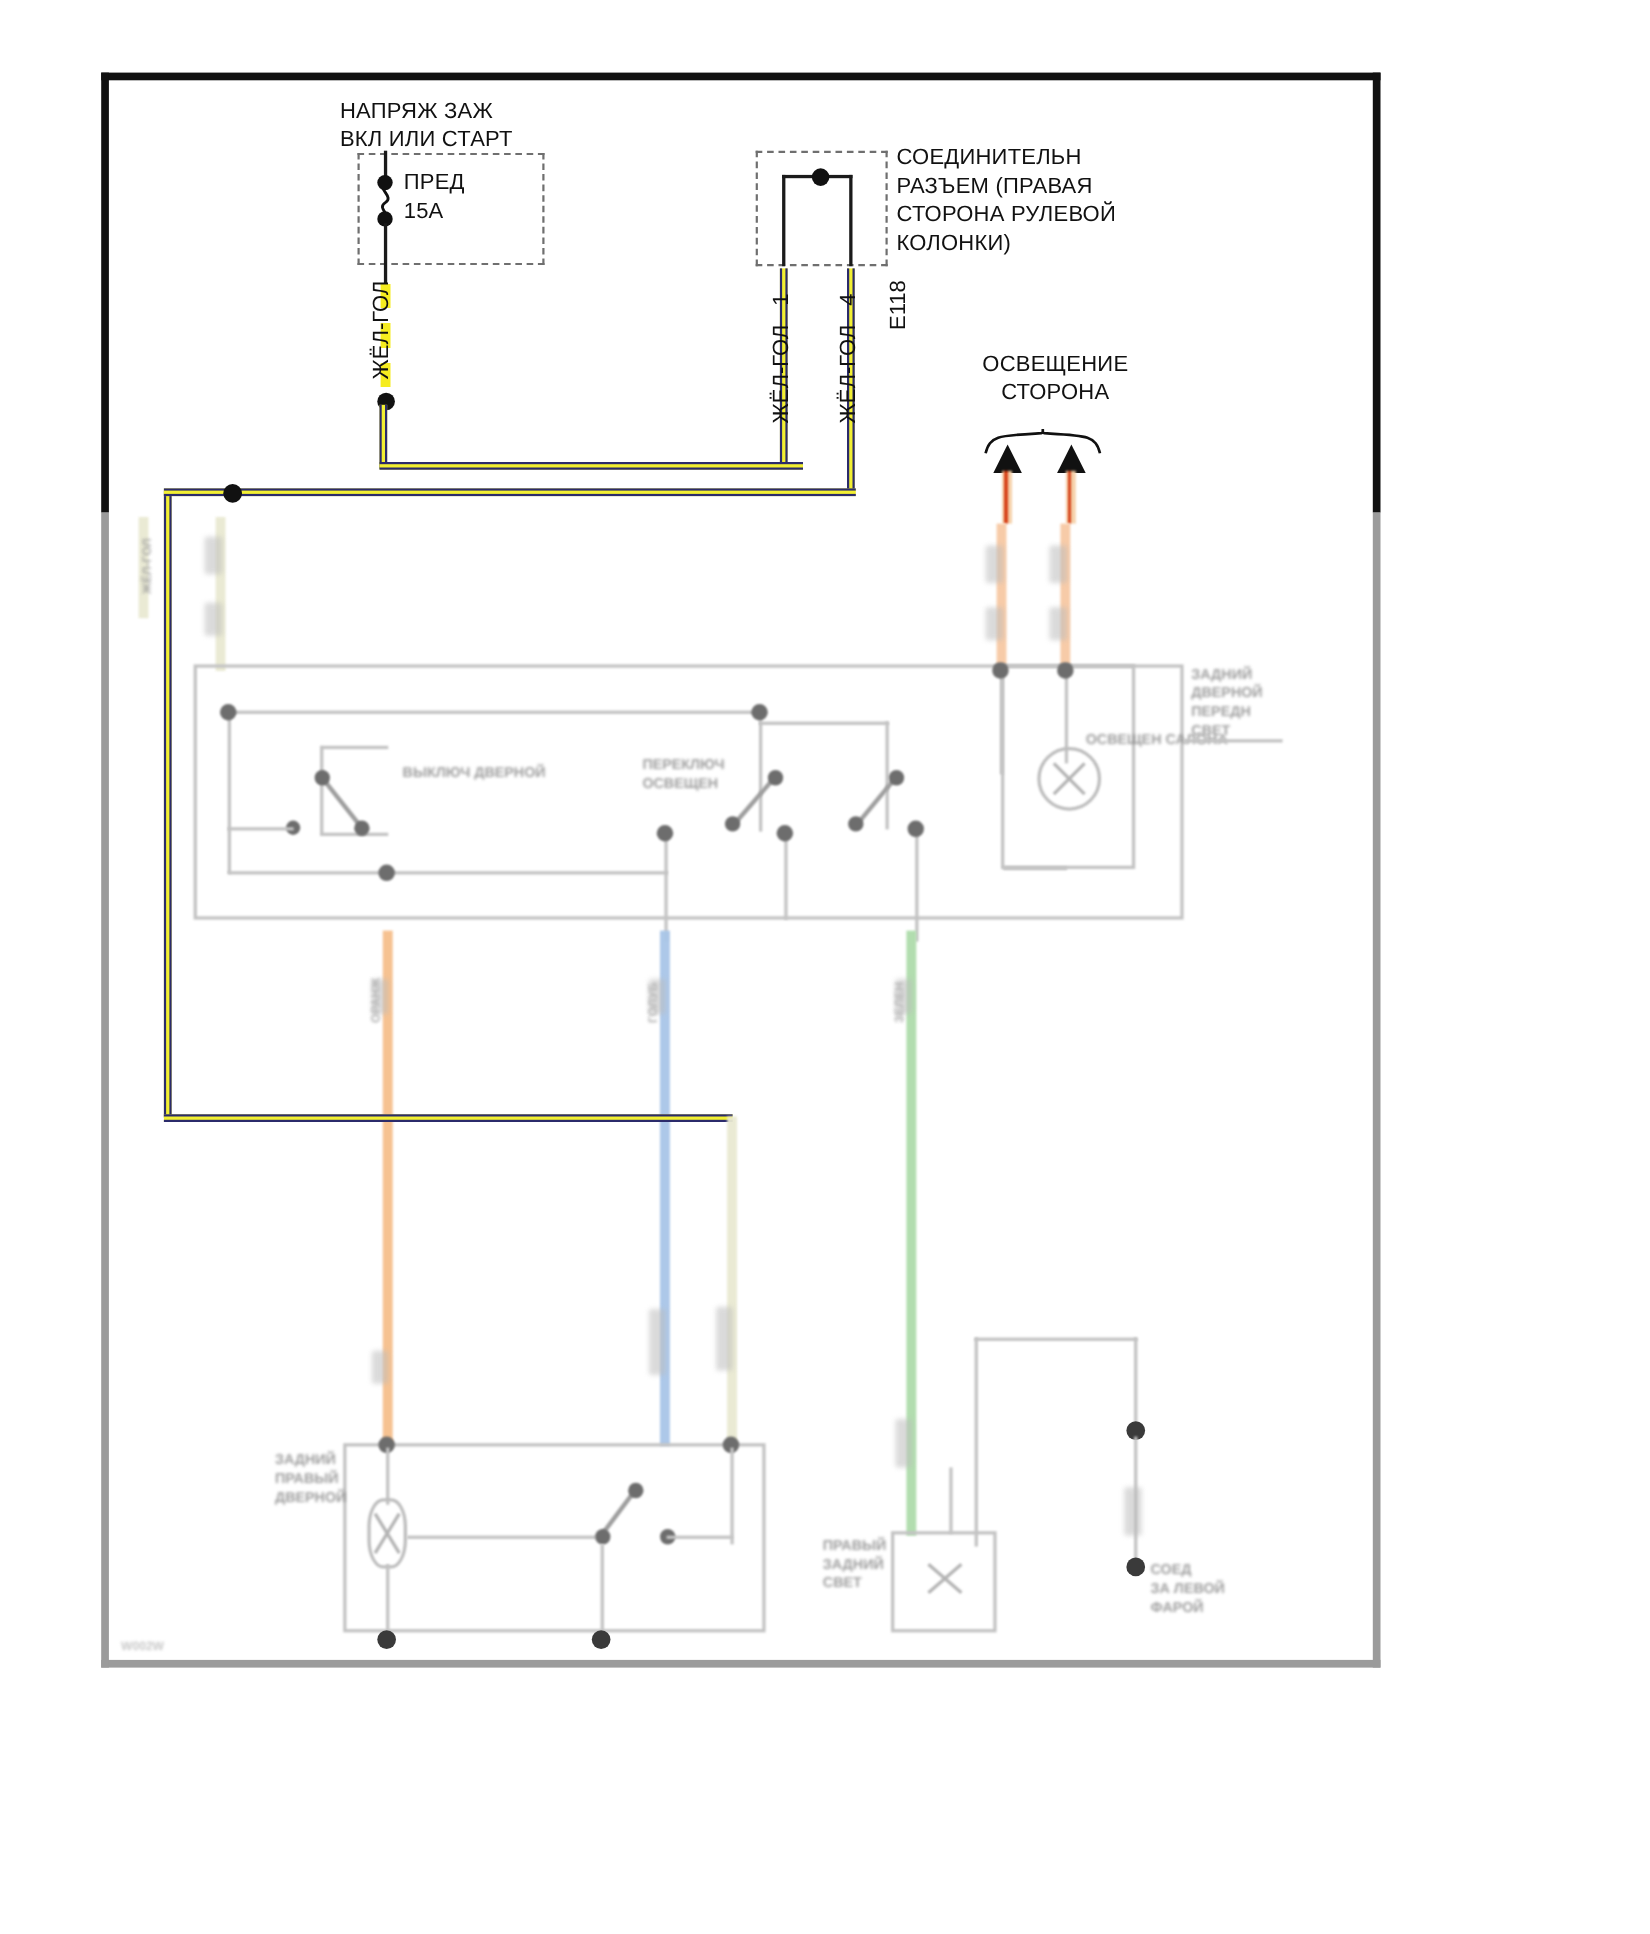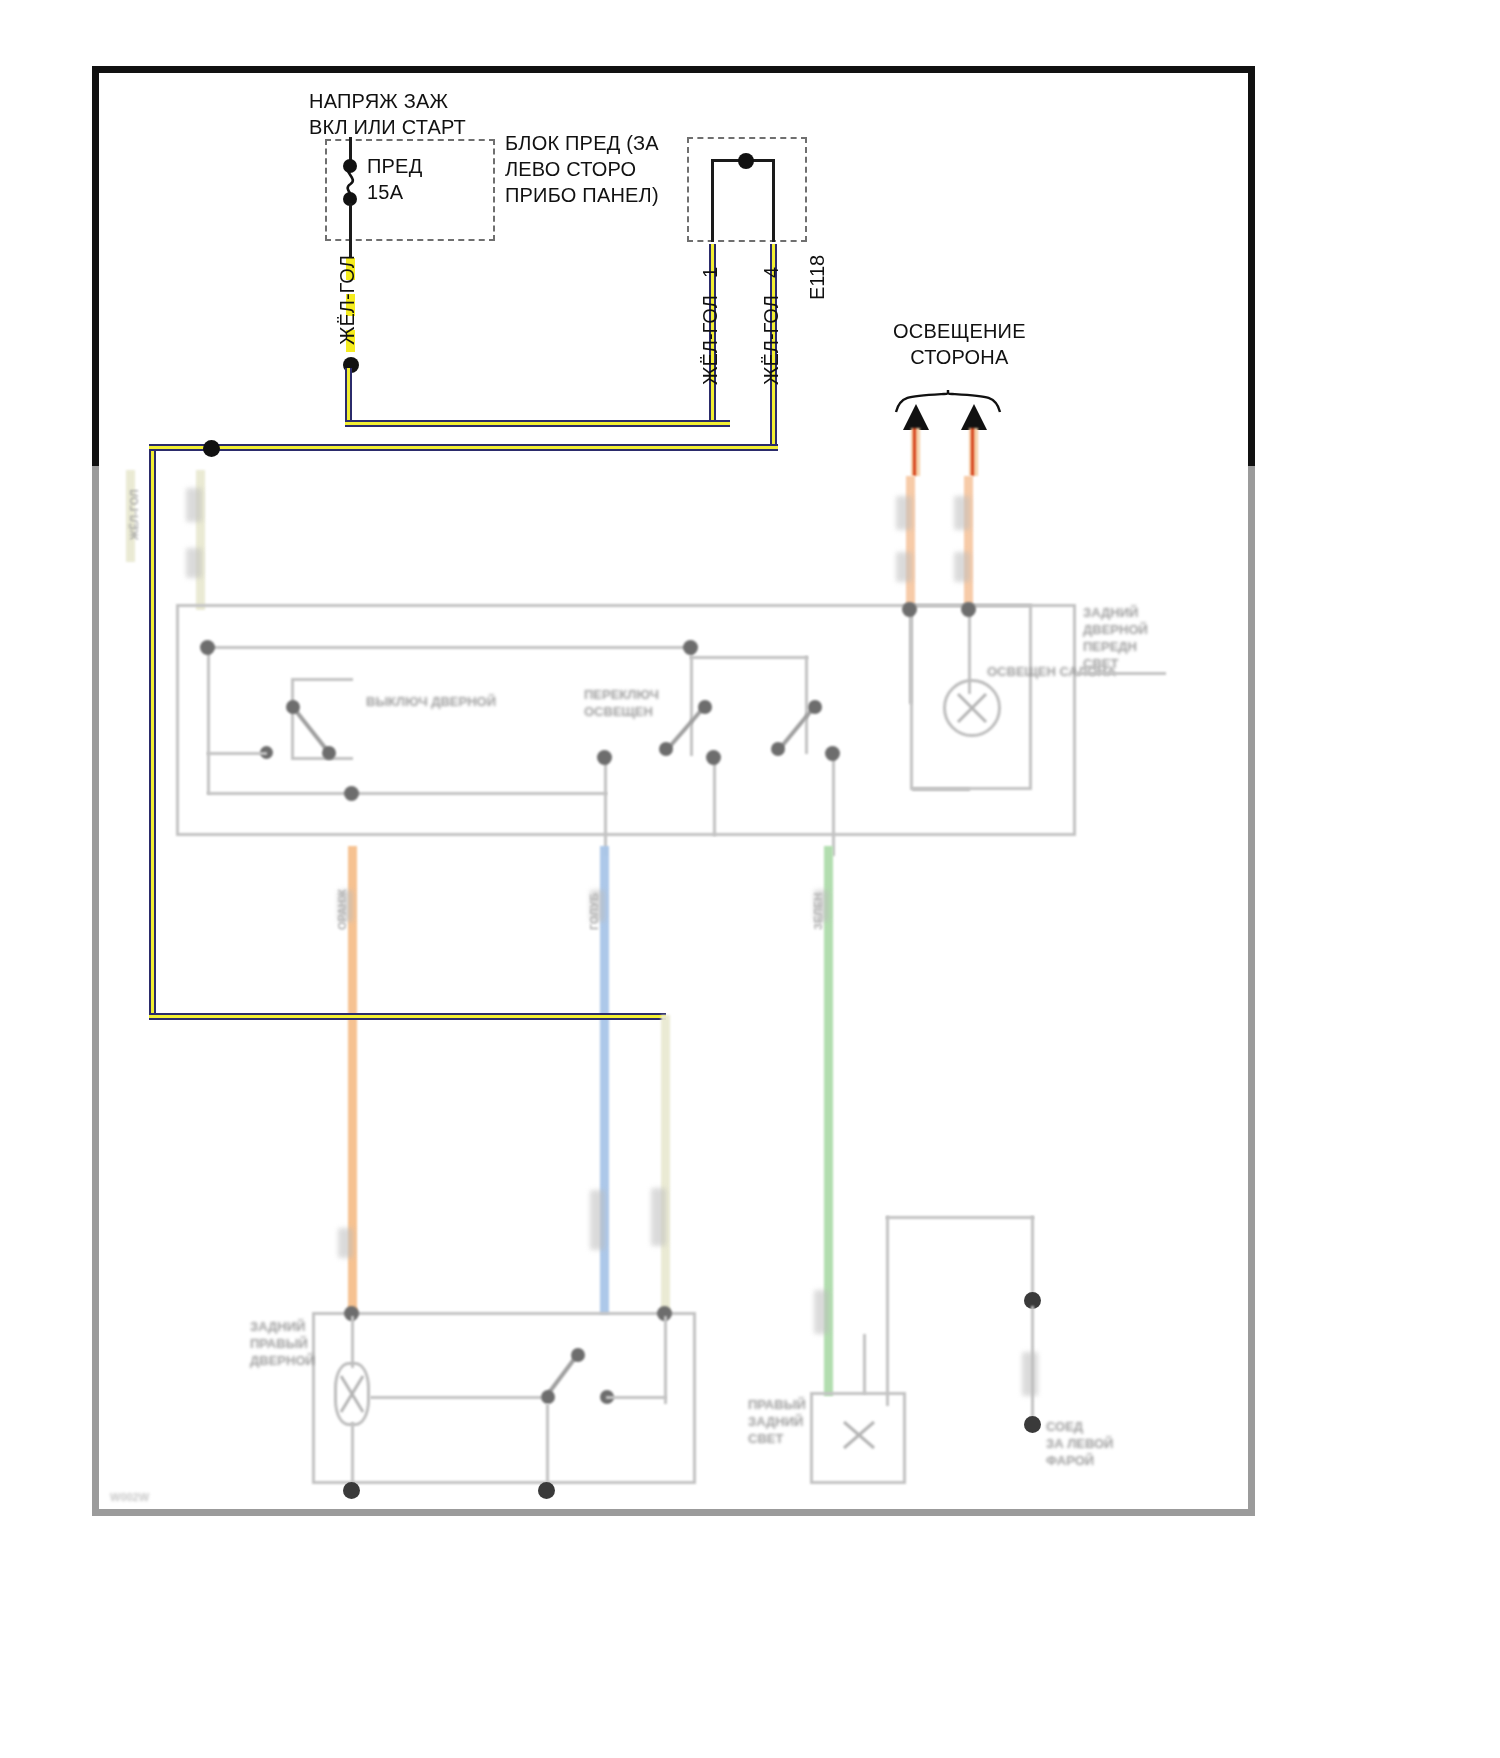--- a/index.html
+++ b/index.html
@@ -89,38 +89,39 @@
       <path d="M11.5 2 C 2 10, 20 16, 11.5 22 C 2 28, 20 34, 11.5 42" fill="none" stroke="#111" stroke-width="2.6"></path>
     </svg>
   </div>
   <div class="dot" style="left:343px;top:159px;width:14px;height:14px;"></div>
   <div class="dot" style="left:343px;top:192px;width:14px;height:14px;"></div>
   <div class="wv" style="left:349px;top:203px;height:56px;"></div>
 
   <div class="txt" style="left:367px;top:153px;">ПРЕД</div>
   <div class="txt" style="left:367px;top:179px;">15А</div>
 
-  <div class="txt" style="left:505px;top:130px;">БЛОК ПРЕД (ЗА
-ЛЕВО СТОРО
-ПРИБО ПАНЕЛ)</div>
 
   <div class="yel-dash" style="left:346px;top:258px;height:104px;"></div>
   <div class="vtxt" style="left:336px;top:345px;">ЖЁЛ-ГОЛ</div>
 
   <div class="dot" style="left:343px;top:357px;width:16px;height:16px;"></div>
 
   <div class="yel-v" style="left:345px;top:368px;height:58px;"></div>
   <div class="yel-h" style="left:345px;top:420px;width:385px;"></div>
 
   <div class="dashbox" style="left:687px;top:137px;width:120px;height:105px;"></div>
   <div class="wh" style="left:711px;top:159px;width:64px;"></div>
   <div class="wv" style="left:711px;top:159px;height:83px;"></div>
   <div class="wv" style="left:772px;top:159px;height:83px;"></div>
   <div class="dot" style="left:738px;top:153px;width:16px;height:16px;"></div>
 
+  <div class="txt" style="left:815px;top:130px;">СОЕДИНИТЕЛЬН
+РАЗЪЕМ (ПРАВАЯ
+СТОРОНА РУЛЕВОЙ
+КОЛОНКИ)</div>
 
   <div class="yel-v" style="left:709px;top:244px;height:176px;"></div>
   <div class="vtxt" style="left:699px;top:278px;">1</div>
   <div class="vtxt" style="left:699px;top:385px;">ЖЁЛ-ГОЛ</div>
 
   <div class="yel-v" style="left:770px;top:244px;height:204px;"></div>
   <div class="vtxt" style="left:760px;top:278px;">4</div>
   <div class="vtxt" style="left:760px;top:385px;">ЖЁЛ-ГОЛ</div>
 
   <div class="vtxt" style="left:806px;top:300px;">E118</div>

